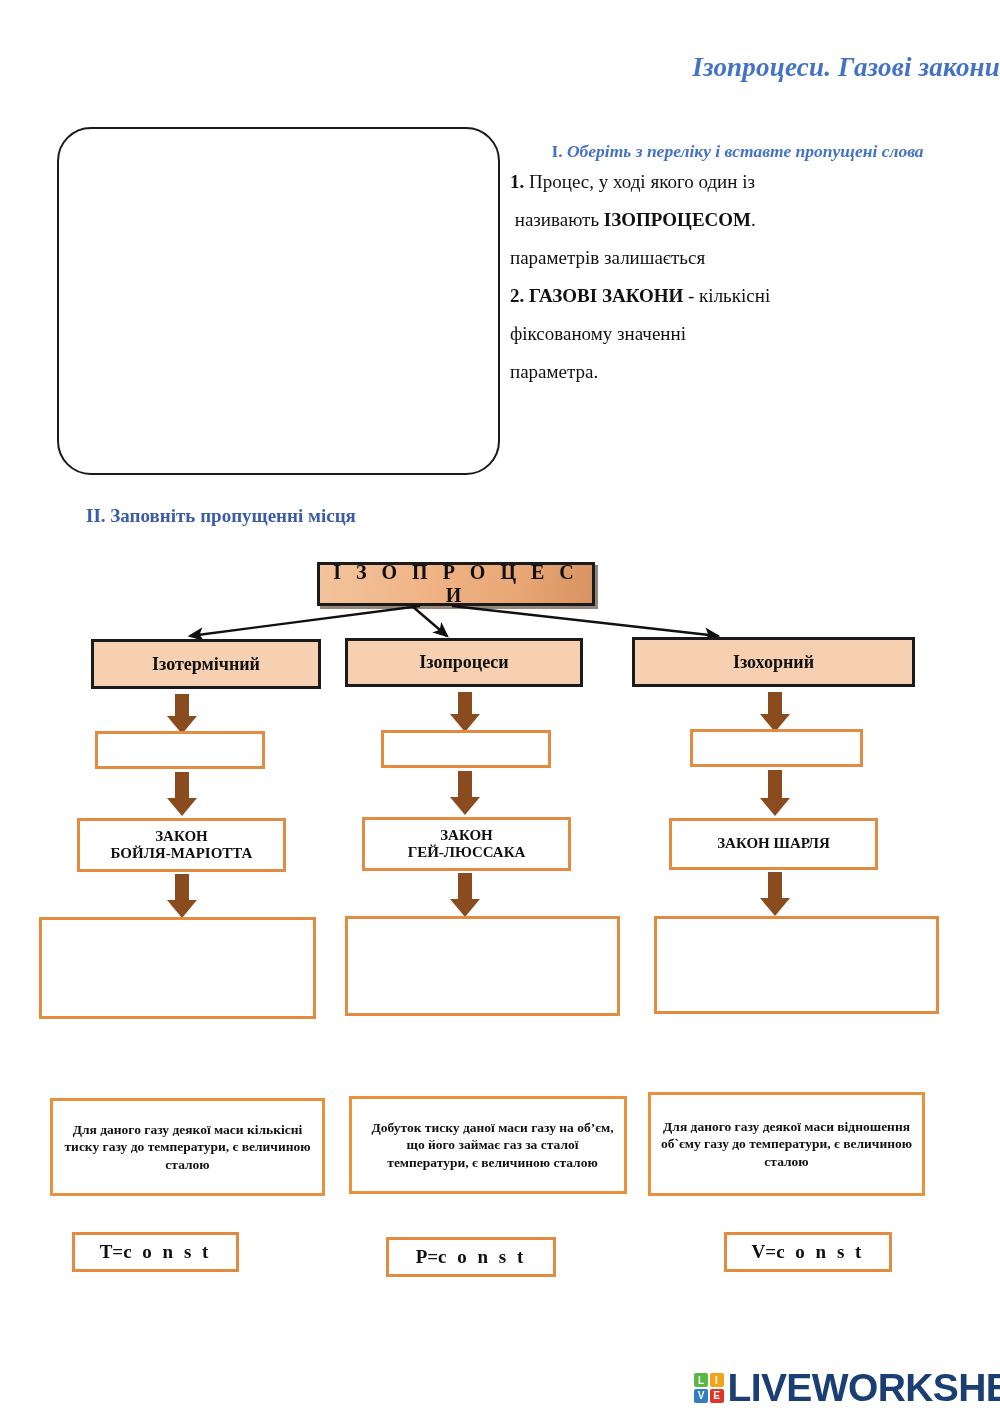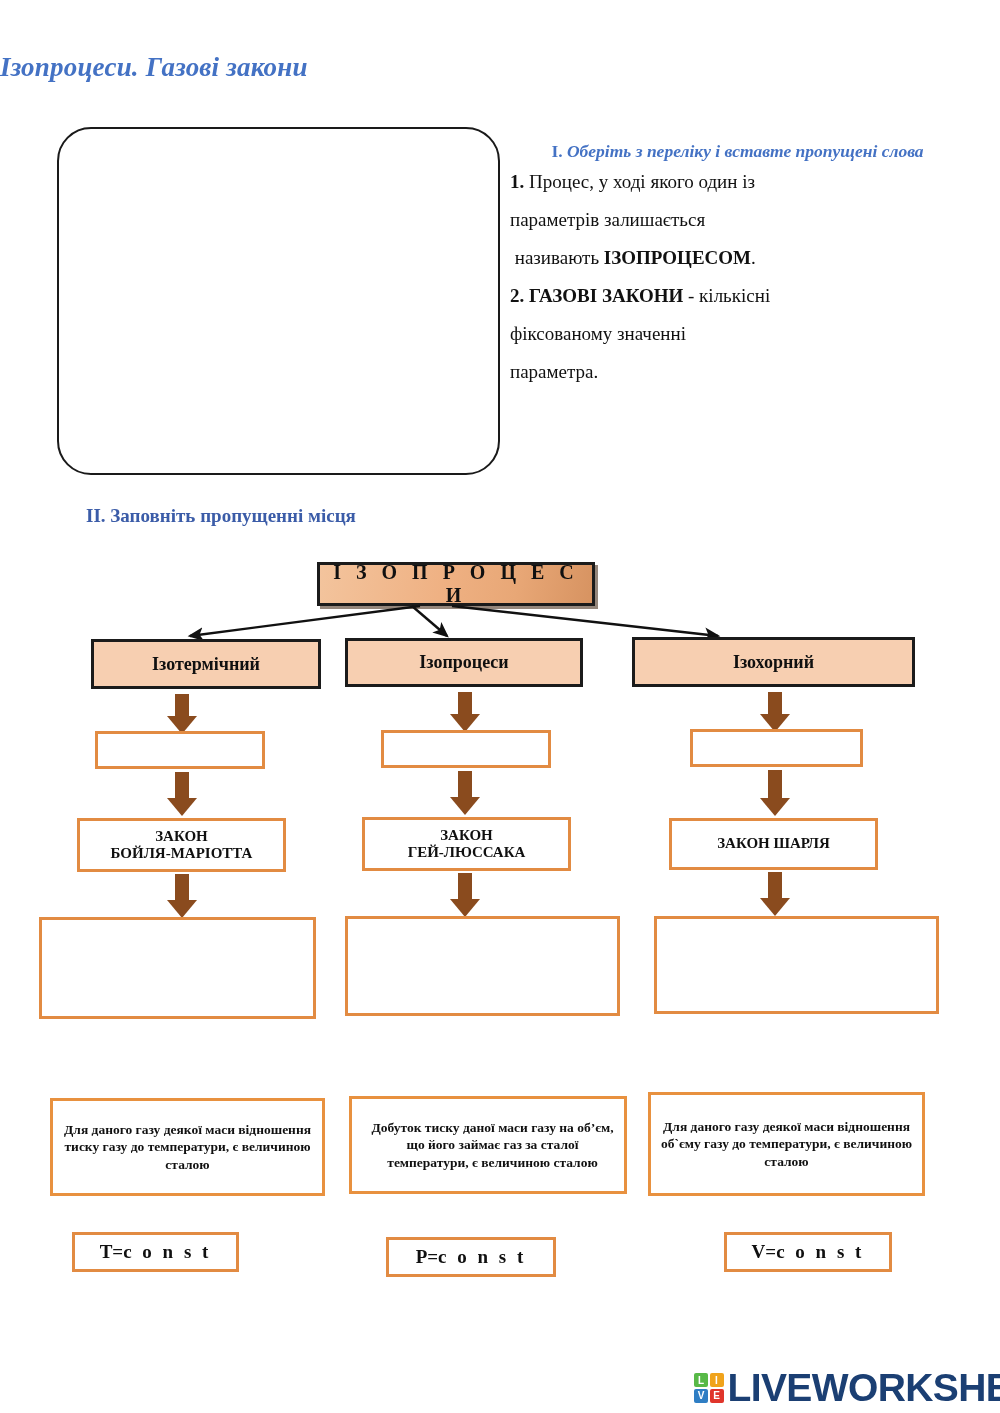--- a/index.html
+++ b/index.html
@@ -14,21 +14,21 @@
     font-family: "Liberation Serif", "DejaVu Serif", serif;
     overflow: hidden;
   }
 
   
   .page-title {
     position: absolute;
     left: 0;
     top: 52px;
     width: 1000px;
-    text-align: left;
+    text-align: right;
     color: #4472c4;
     font-weight: bold;
     font-style: italic;
     font-size: 27px;
     letter-spacing: 0.2px;
   }
 
   
   .word-bank {
     position: absolute;
@@ -227,22 +227,22 @@
 <div class="page-title">Ізопроцеси. Газові закони</div>
 
 <div class="word-bank"></div>
 
 <div class="instructions">
   <div class="instr-heading">
     <span class="numeral">I.</span>
     <span>Оберіть з переліку і вставте пропущені слова</span>
   </div>
   <p class="instr-line first"><b>1.</b> Процес, у ході якого один із</p>
+  <p class="instr-line"> називають <b>ІЗОПРОЦЕСОМ</b>.</p>
   <p class="instr-line">параметрів залишається</p>
-  <p class="instr-line"> називають <b>ІЗОПРОЦЕСОМ</b>.</p>
   <p class="instr-line"><b>2. ГАЗОВІ ЗАКОНИ</b> - кількісні</p>
   <p class="instr-line">фіксованому значенні</p>
   <p class="instr-line">параметра.</p>
 </div>
 
 <div class="section2-heading">II. Заповніть пропущенні місця</div>
 
 <div class="diagram">
 
   <div class="node node-root" style="left:317px; top:562px; width:278px; height:44px;">І З О П Р О Ц Е С И</div>
@@ -310,21 +310,21 @@
   </div>
   <div class="node node-law" style="left:669px; top:818px; width:209px; height:52px;">ЗАКОН ШАРЛЯ</div>
   <div class="barrow" style="left:760px; top:872px; width:30px; height:44px;">
     <div class="shaft" style="height:28px;"></div>
       <div class="head"></div>
   </div>
   <div class="node node-answer" style="left:654px; top:916px; width:285px; height:98px;"></div>
 
 </div>
 
-<div class="node node-def" style="left:50px; top:1098px; width:275px; height:98px;">Для даного газу деякої маси відношення тиску газу до температури, є величиною сталою</div>
+<div class="node node-def" style="left:50px; top:1098px; width:275px; height:98px;">Для даного газу деякої маси кількісні тиску газу до температури, є величиною сталою</div>
 <div class="node node-def" style="left:349px; top:1096px; width:278px; height:98px;padding-left:17px;">Добуток тиску даної маси газу на об’єм, що його займає газ за сталої температури, є величиною сталою</div>
 <div class="node node-def" style="left:648px; top:1092px; width:277px; height:104px;">Для даного газу деякої маси відношення об`єму газу до температури, є величиною сталою</div>
 
 <div class="node node-const" style="left:72px; top:1232px; width:167px; height:40px;">
   <span>T=</span>
     <span class="sp">c o n s t</span>
 </div>
 <div class="node node-const" style="left:386px; top:1237px; width:170px; height:40px;">
   <span>P=</span>
     <span class="sp">c o n s t</span>

